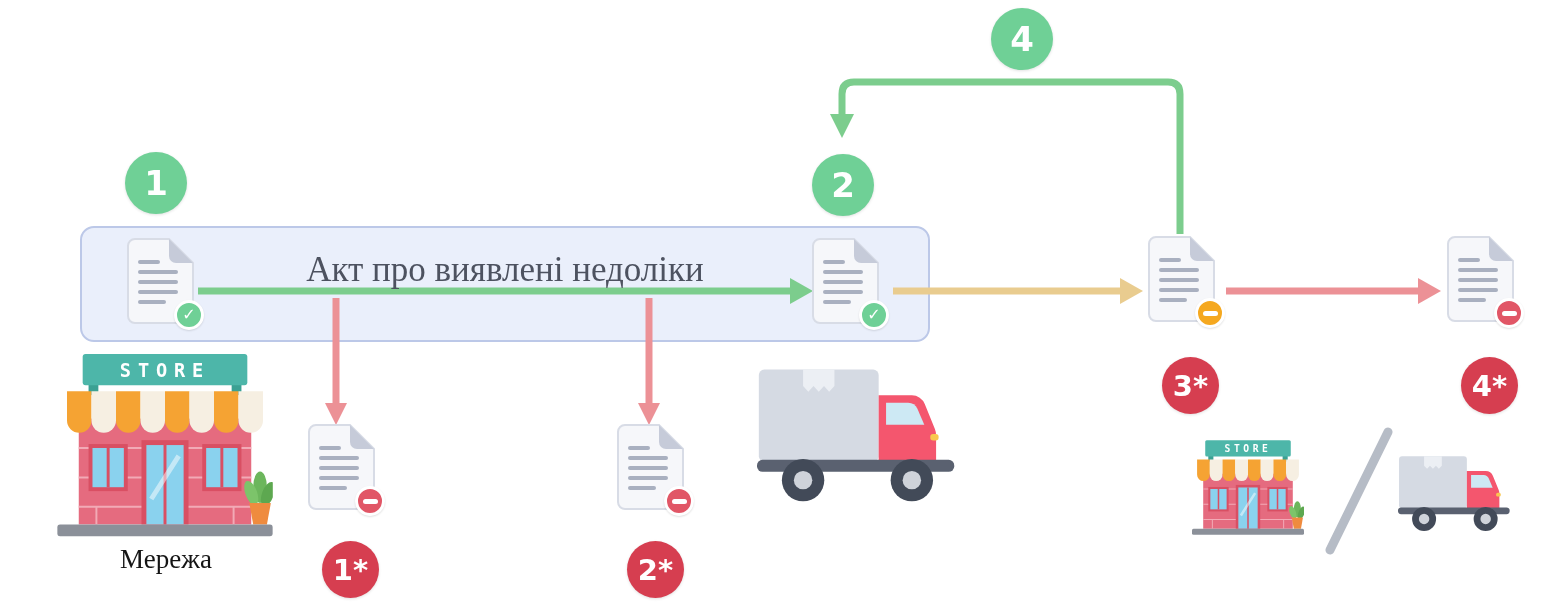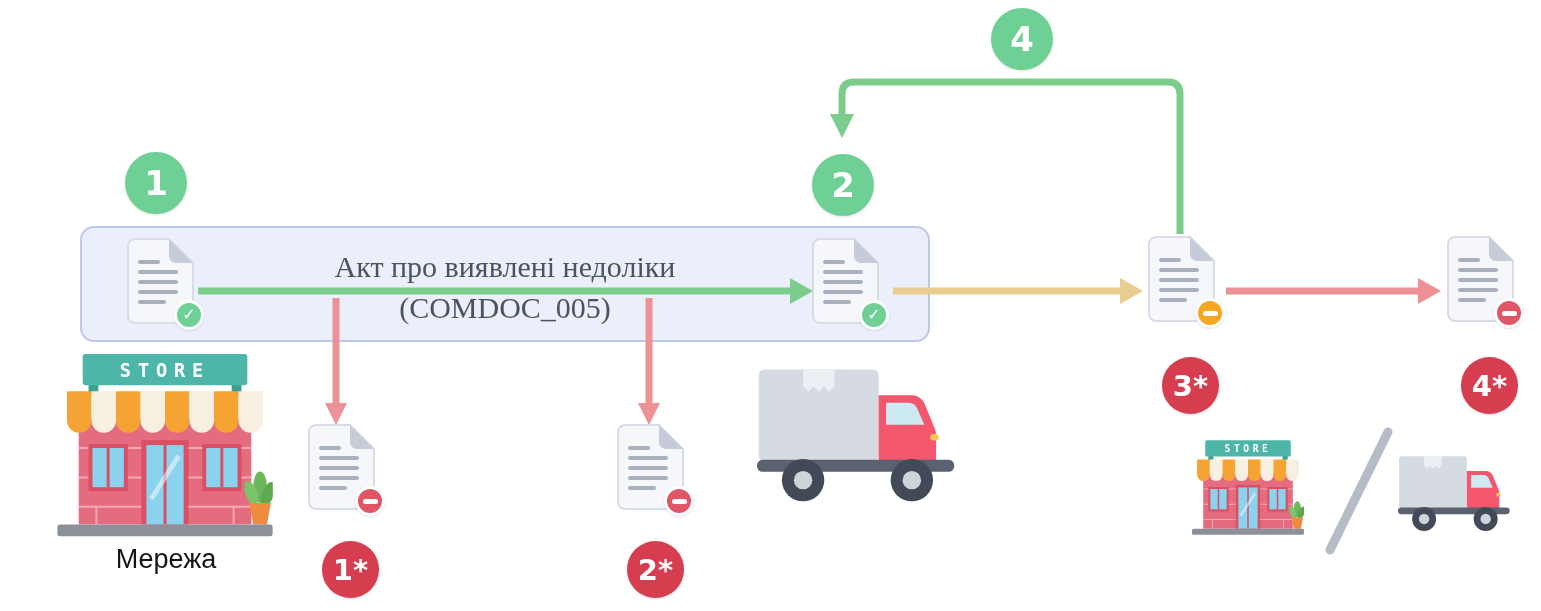--- a/index.html
+++ b/index.html
@@ -18,21 +18,21 @@
   .fill-green    { fill: var(--green-arrow, #7ccd8d); }
   .stroke-yellow { stroke: var(--yellow-arrow, #e9cc8f); stroke-width: 7; fill: none; }
   .fill-yellow   { fill: var(--yellow-arrow, #e9cc8f); }
   .stroke-pink   { stroke: var(--pink-arrow, #ec9196); stroke-width: 7; fill: none; }
   .fill-pink     { fill: var(--pink-arrow, #ec9196); }
   .slash         { stroke: #b6bcc6; stroke-width: 9; stroke-linecap: round; }
 
   .box-title {
     position: absolute; left: 80px; top: 246px; width: 850px;
     text-align: center; font-family: "Liberation Serif", serif;
-    font-size: 30px; color: var(--title-color, #4d5260); line-height: 1.38;
+    font-size: 35px; color: var(--title-color, #4d5260); line-height: 1.38;
   }
 
   .doc { position: absolute; width: 68px; height: 86px; }
   .status {
     position: absolute; right: -10px; bottom: -6px; width: 30px; height: 30px;
     border-radius: 50%; border: 3px solid #fff;
     display: flex; align-items: center; justify-content: center;
     box-shadow: 0 1px 2px rgba(0,0,0,.12);
   }
   .status.check { background: var(--green, #6fd096); }
@@ -51,21 +51,21 @@
   .badge-red {
     position: absolute; width: 57px; height: 57px; border-radius: 50%;
     background: var(--red, #d63e50); color: #fff;
     display: flex; align-items: center; justify-content: center;
     font-family: "DejaVu Sans", sans-serif; font-weight: bold; font-size: 29px;
     box-shadow: 0 1px 3px rgba(0,0,0,.12);
   }
 
   .caption {
     position: absolute; text-align: center;
-    font-family: Liberation Sans, sans-serif; font-size: 27px; color: #151515;
+    font-family: Liberation Serif, serif; font-size: 27px; color: #151515;
   }
   .illus { position: absolute; }
 </style>
 </head>
 <body>
 
 <div class="canvas">
 
   <svg width="0" height="0" style="position:absolute">
     <defs>
@@ -169,21 +169,20 @@
     <polygon class="fill-pink" points="325,403 347,403 336,425"></polygon>
 
     <line class="stroke-pink" x1="649" y1="298" x2="649" y2="405"></line>
     <polygon class="fill-pink" points="638,403 660,403 649,425"></polygon>
 
     <line class="slash" x1="1388" y1="432" x2="1330" y2="550"></line>
   </svg>
 
   <div class="box-title">
     <span>Акт про виявлені недоліки</span><br>
-    <span>(COMDOC_005)</span>
   </div>
 
   <div class="doc" style="left:126px; top:238px">
     <svg width="68" height="86" viewBox="0 0 68 86">
         <use href="#sym-doc"></use>
       </svg>
     <div class="status check">
         <span class="tick">✓</span>
       </div>
   </div>

